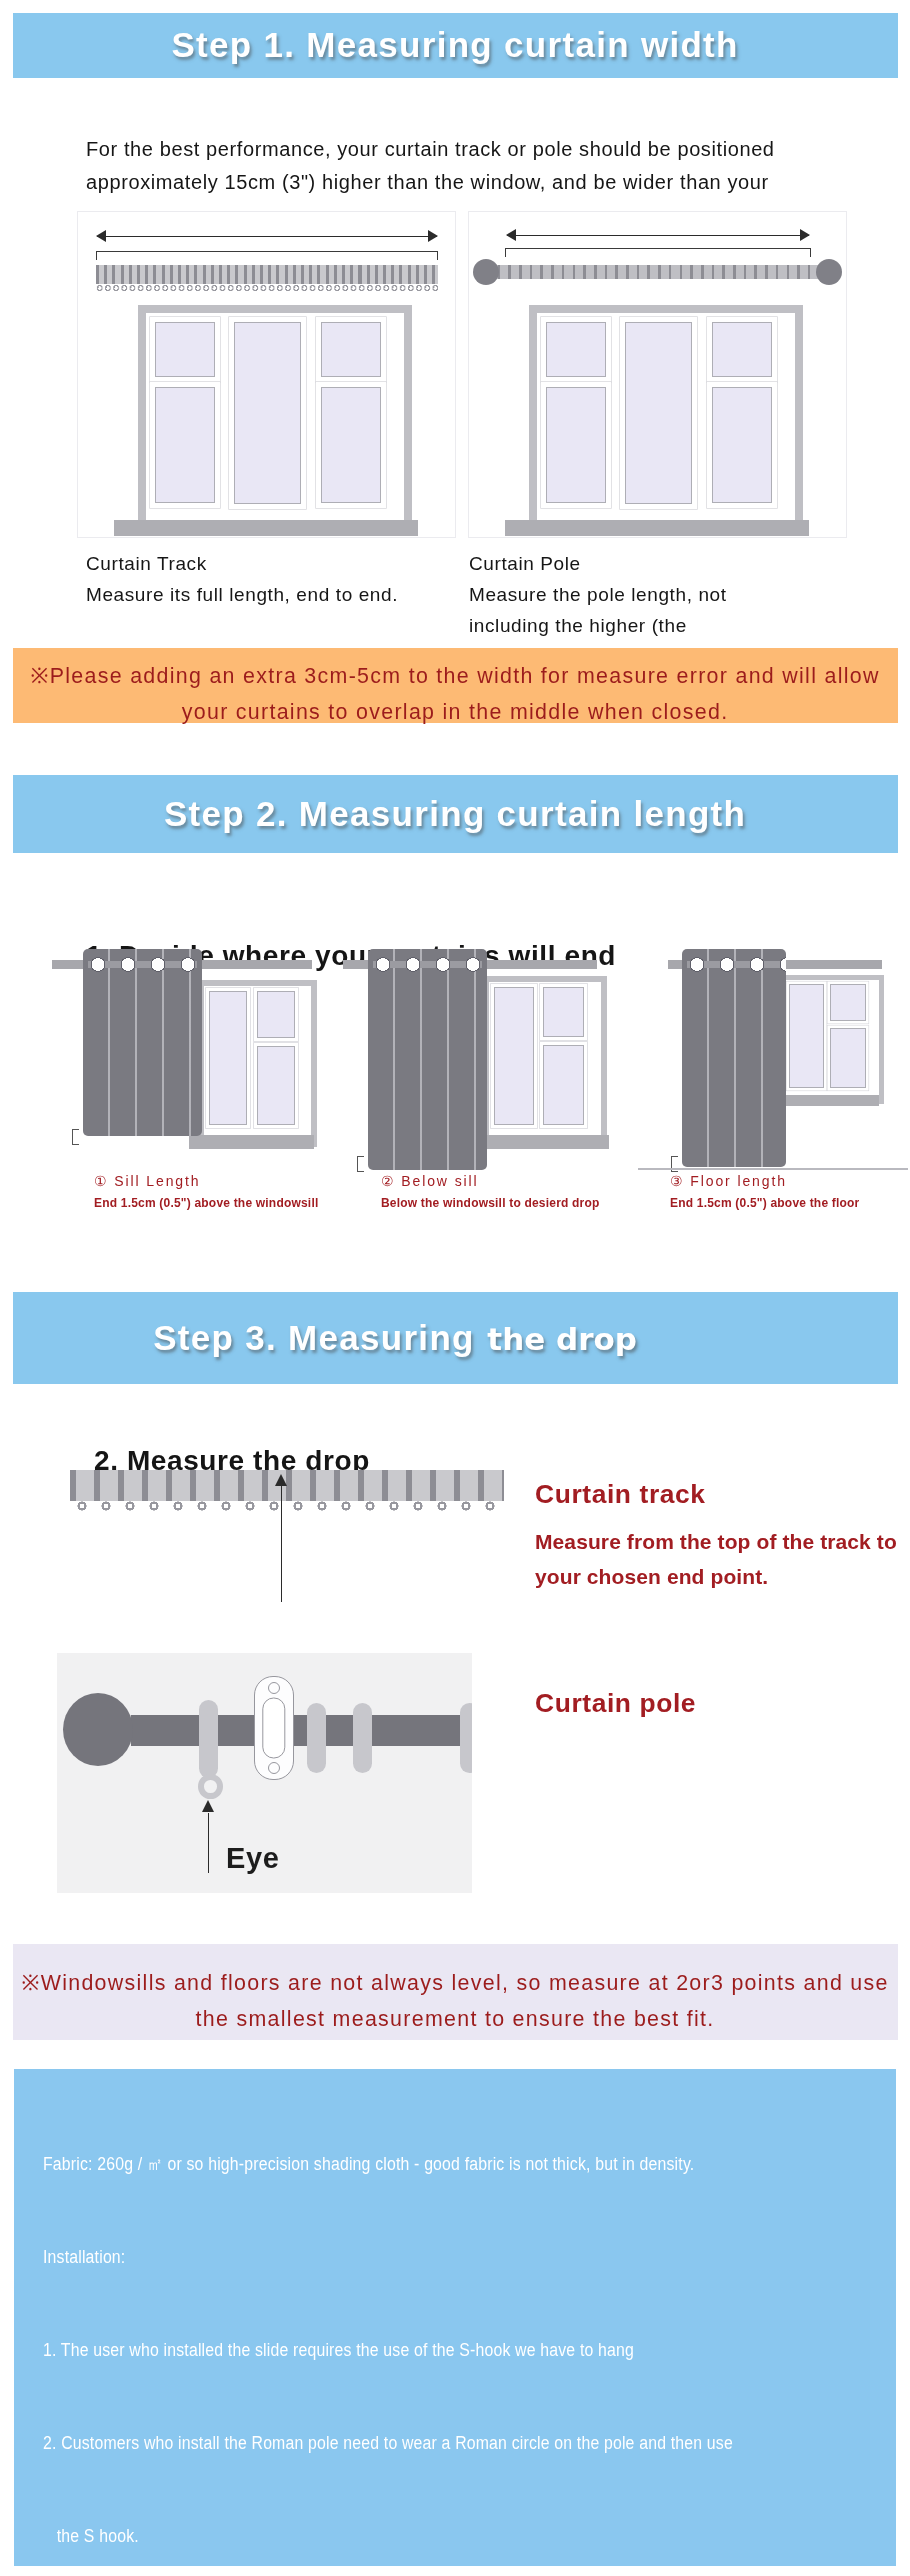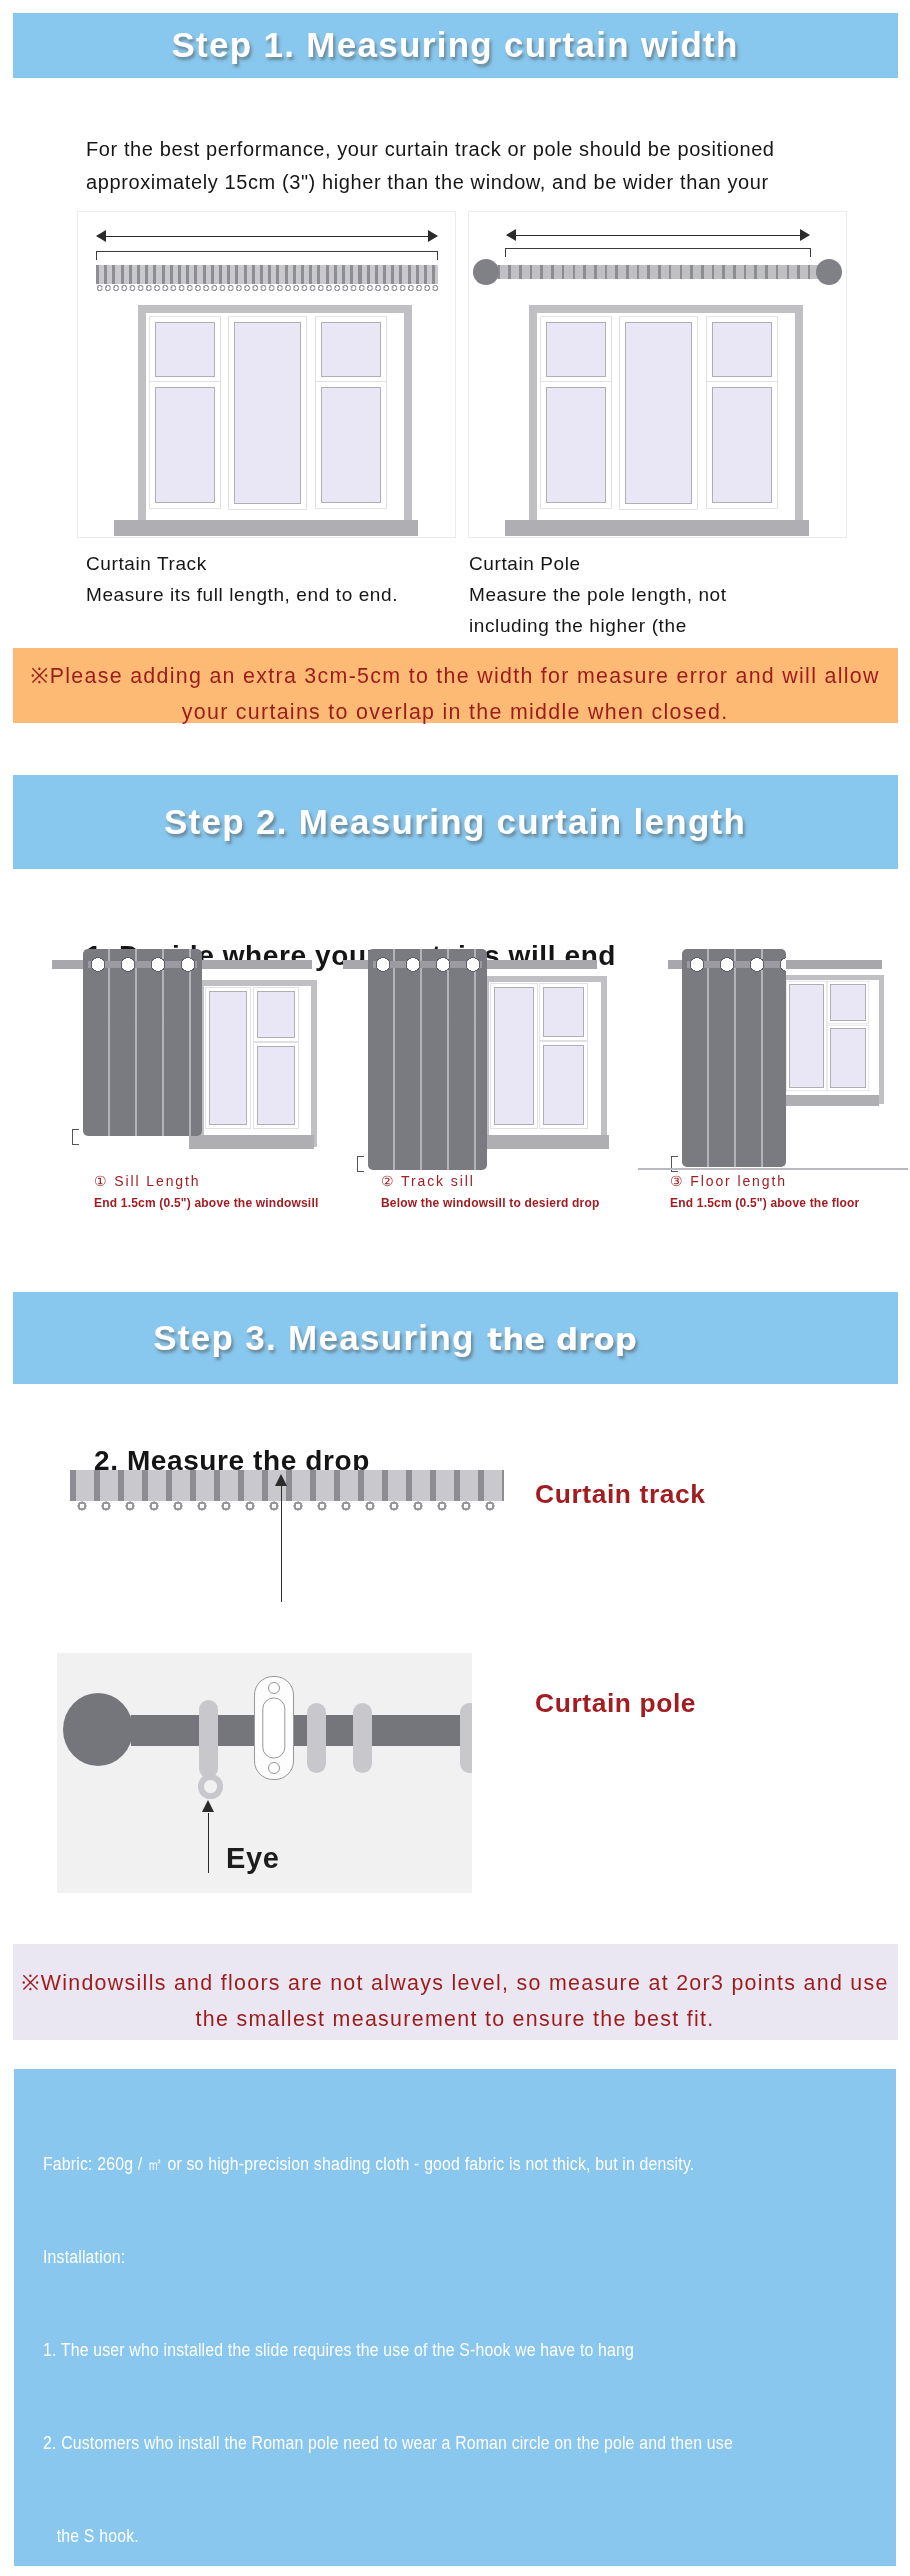--- a/index.html
+++ b/index.html
@@ -4,21 +4,21 @@
 <style>
   html,body{margin:0;padding:0;}
   body{width:910px;height:2576px;position:relative;background:#ffffff;
        font-family:"Liberation Sans",sans-serif;overflow:hidden;}
 
   
   .banner{position:absolute;left:12.6px;width:885px;display:flex;align-items:center;
           justify-content:center;color:#fff;font-weight:bold;font-size:35px;
           letter-spacing:1.3px;text-shadow:1.9px 2.5px 3.1px rgba(70,70,70,.5);}
   #banner1{top:12.6px;height:65px;}
-  #banner2{top:775px;height:94px;}
+  #banner2{top:775px;height:78px;}
   #banner3{top:1292px;height:92px;}
   #banner3 .b3wrap{transform:translateX(-60px);display:flex;align-items:baseline;}
   #banner3 .sub{font-size:31px;margin-left:12.6px;letter-spacing:0;
                 font-family:"DejaVu Sans",sans-serif;}
 
   
   .intro{position:absolute;left:86px;top:133px;width:799px;font-size:20px;
          color:#161616;letter-spacing:0.6px;line-height:33px;}
   .capcol{position:absolute;top:548px;font-size:19px;color:#161616;
           letter-spacing:0.6px;line-height:31px;}
@@ -223,21 +223,21 @@
   </div>
   <div class="bracket-mark" style="left:33px;top:211px;"></div>
   <div class="floor-line" style="top:223px;"></div>
 </div>
 
 <div class="opt-caption" id="optc1" style="color:#A21D22;">
   <div class="lbl">① Sill Length</div>
   <div class="dsc">End 1.5cm (0.5") above the windowsill</div>
 </div>
 <div class="opt-caption" id="optc2" style="color:#A21D22;">
-  <div class="lbl">② Track sill</div>
+  <div class="lbl">② Below sill</div>
   <div class="dsc">Below the windowsill to desierd drop</div>
 </div>
 <div class="opt-caption" id="optc3" style="color:#A21D22;">
   <div class="lbl">③ Floor length</div>
   <div class="dsc">End 1.5cm (0.5") above the floor</div>
 </div>
 
 <div class="banner" id="banner3" style="background:#89C8EE;">
   <span class="b3wrap">
     <span>Step 3. Measuring</span>
@@ -250,20 +250,21 @@
 <div id="track3">
   <div class="bar"></div>
   <div class="rings"></div>
   <div class="varrow" style="left:211px;top:16.4px;height:116px;">
     <span class="ahu"></span>
   </div>
 </div>
 
 <div class="red-block" id="redtrack" style="color:#A21D22;">
   <div class="rtitle">Curtain track</div>
+  <div class="rbody">Measure from the top of the track to your chosen end point.</div>
 </div>
 
 <div id="polebox">
   <div class="prod"></div>
   <div class="pneck"></div>
   <div class="pfinial"></div>
   <div class="pring" style="left:142px;top:47px;height:78px;"></div>
   <div id="peye"></div>
   <div id="pbracket">
     <span class="screw s1"></span>

